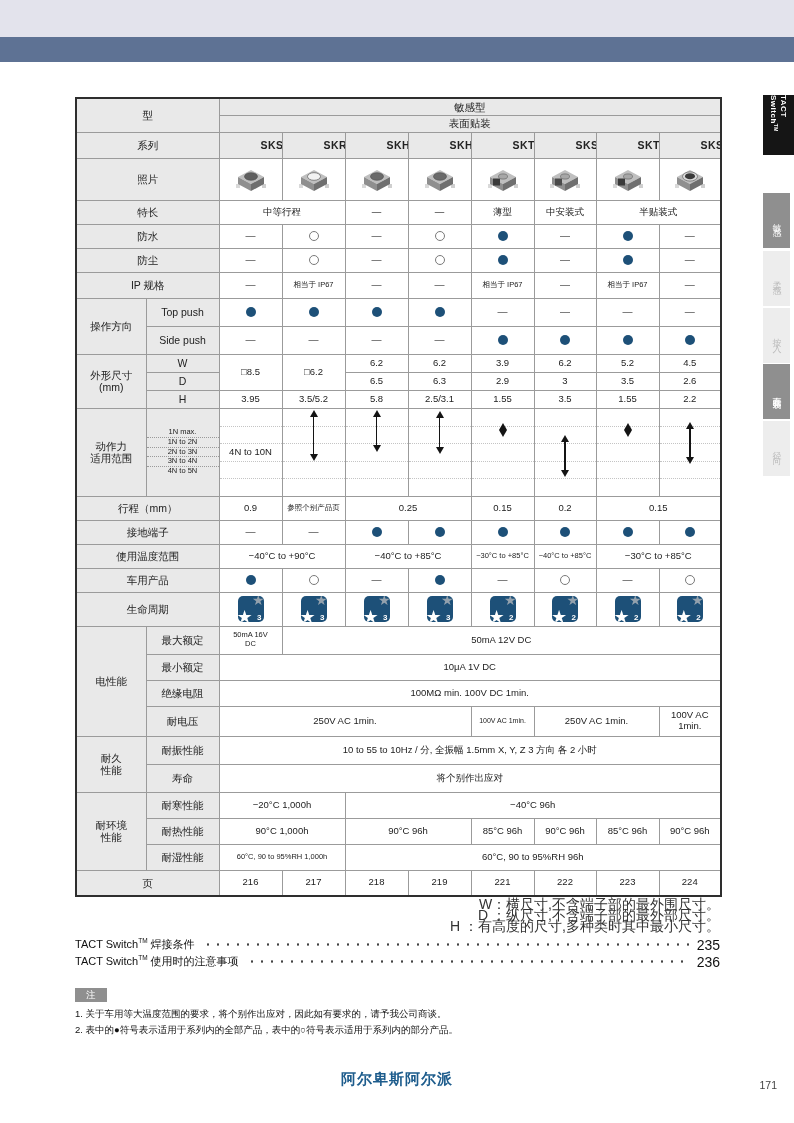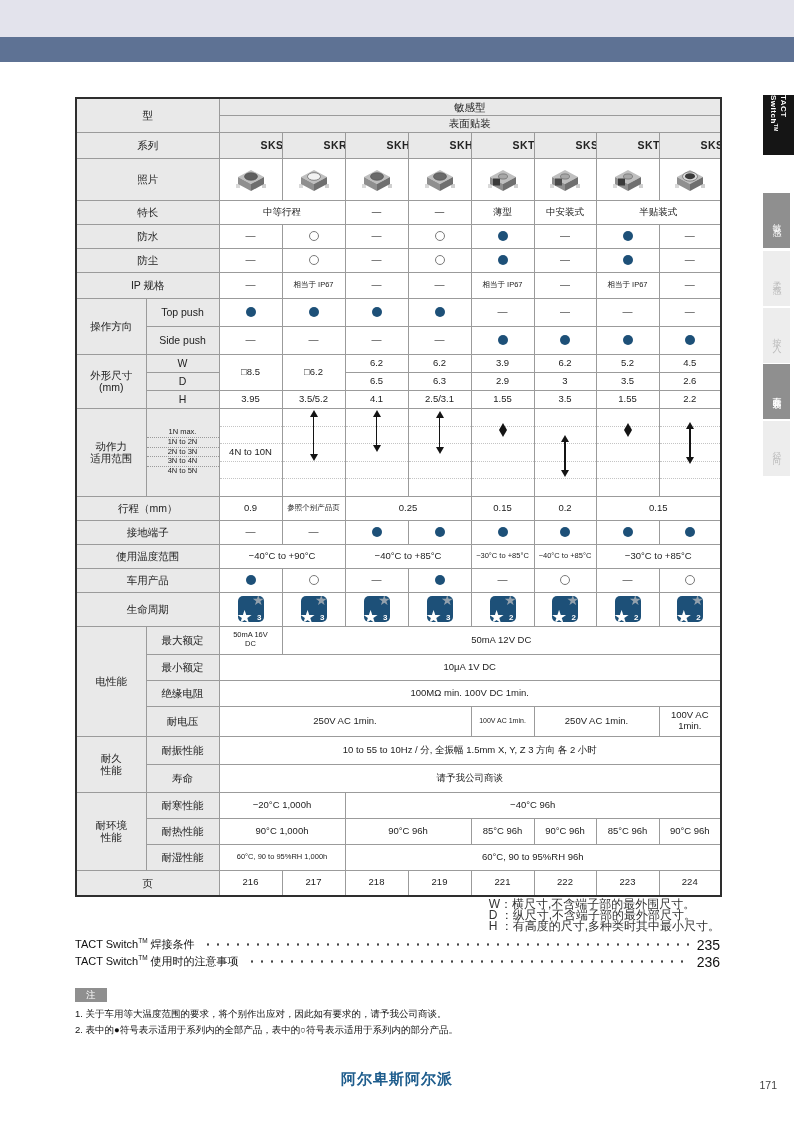--- a/index.html
+++ b/index.html
@@ -48,21 +48,21 @@
   .tact-tab{position:absolute;right:0;top:95px;width:31px;height:60px;background:#151515;color:#fff;
     display:flex;align-items:center;justify-content:center;writing-mode:vertical-rl;
     font-size:8px;font-weight:bold;letter-spacing:.5px;}
   .tact-tab sup{font-size:5px;}
   .side-tab{position:absolute;right:4px;width:27px;height:55px;display:flex;align-items:center;justify-content:center;
     writing-mode:vertical-rl;font-size:9px;letter-spacing:5px;}
   .side-tab.active{background:#8f8f8f;color:#fff;}
   .side-tab.inactive{background:#ededed;color:#bcbcbc;}
 
   
-  .dimnotes{position:absolute;right:74px;top:899px;font-size:12px;line-height:11px;color:#333;text-align:left;}
+  .dimnotes{position:absolute;right:74px;top:899px;font-size:14px;line-height:11px;color:#333;text-align:right;}
   .links{position:absolute;left:75px;top:936px;width:645px;font-size:11px;color:#111;}
   .linkrow{display:flex;align-items:center;height:17px;}
   .linkrow sup{font-size:6.5px;}
   .leader{flex:1;height:3px;margin:0 8px;align-self:center;
     background:radial-gradient(circle,#444 1px,transparent 1.3px) left center/10px 3px repeat-x;}
   .lpage{font-size:14px;}
   .notetag{position:absolute;left:75px;top:988px;background:#8f8f8f;color:#fff;font-size:9.5px;
     padding:1px 11px;line-height:12px;}
   .notes{position:absolute;left:75px;top:1006px;width:660px;font-size:9.5px;line-height:15.5px;color:#111;}
   .brand{position:absolute;left:0;top:1070px;width:794px;text-align:center;color:#1d5c8c;
@@ -278,21 +278,21 @@
           <td>6.3</td>
           <td>2.9</td>
           <td>3</td>
           <td>3.5</td>
           <td>2.6</td>
         </tr>
         <tr style="height: 18px;">
           <td class="sub">H</td>
           <td>3.95</td>
           <td>3.5/5.2</td>
-          <td>4.1</td>
+          <td>5.8</td>
           <td>2.5/3.1</td>
           <td>1.55</td>
           <td>3.5</td>
           <td>1.55</td>
           <td>2.2</td>
         </tr>
         <tr style="height: 88px;">
           <td class="grp" rowspan="1">动作力<br>适用范围</td>
           <td class="sub subforce">
             <div class="fsub">1N max.</div>
@@ -505,21 +505,21 @@
           <td colspan="2">250V AC  1min.</td>
           <td>100V AC<br>1min.</td>
         </tr>
         <tr style="height: 28px;">
           <td class="grp" rowspan="2">耐久<br>性能</td>
           <td class="sub">耐振性能</td>
           <td colspan="8">10 to 55 to 10Hz / 分, 全振幅 1.5mm  X, Y, Z 3 方向  各 2 小时</td>
         </tr>
         <tr style="height: 28px;">
           <td class="sub">寿命</td>
-          <td colspan="8">请予我公司商谈</td>
+          <td colspan="8">将个别作出应对</td>
         </tr>
         <tr style="height: 26px;">
           <td class="grp" rowspan="3">耐环境<br>性能</td>
           <td class="sub">耐寒性能</td>
           <td colspan="2">−20°C 1,000h</td>
           <td colspan="6">−40°C 96h</td>
         </tr>
         <tr style="height: 26px;">
           <td class="sub">耐热性能</td>
           <td colspan="2">90°C 1,000h</td>

